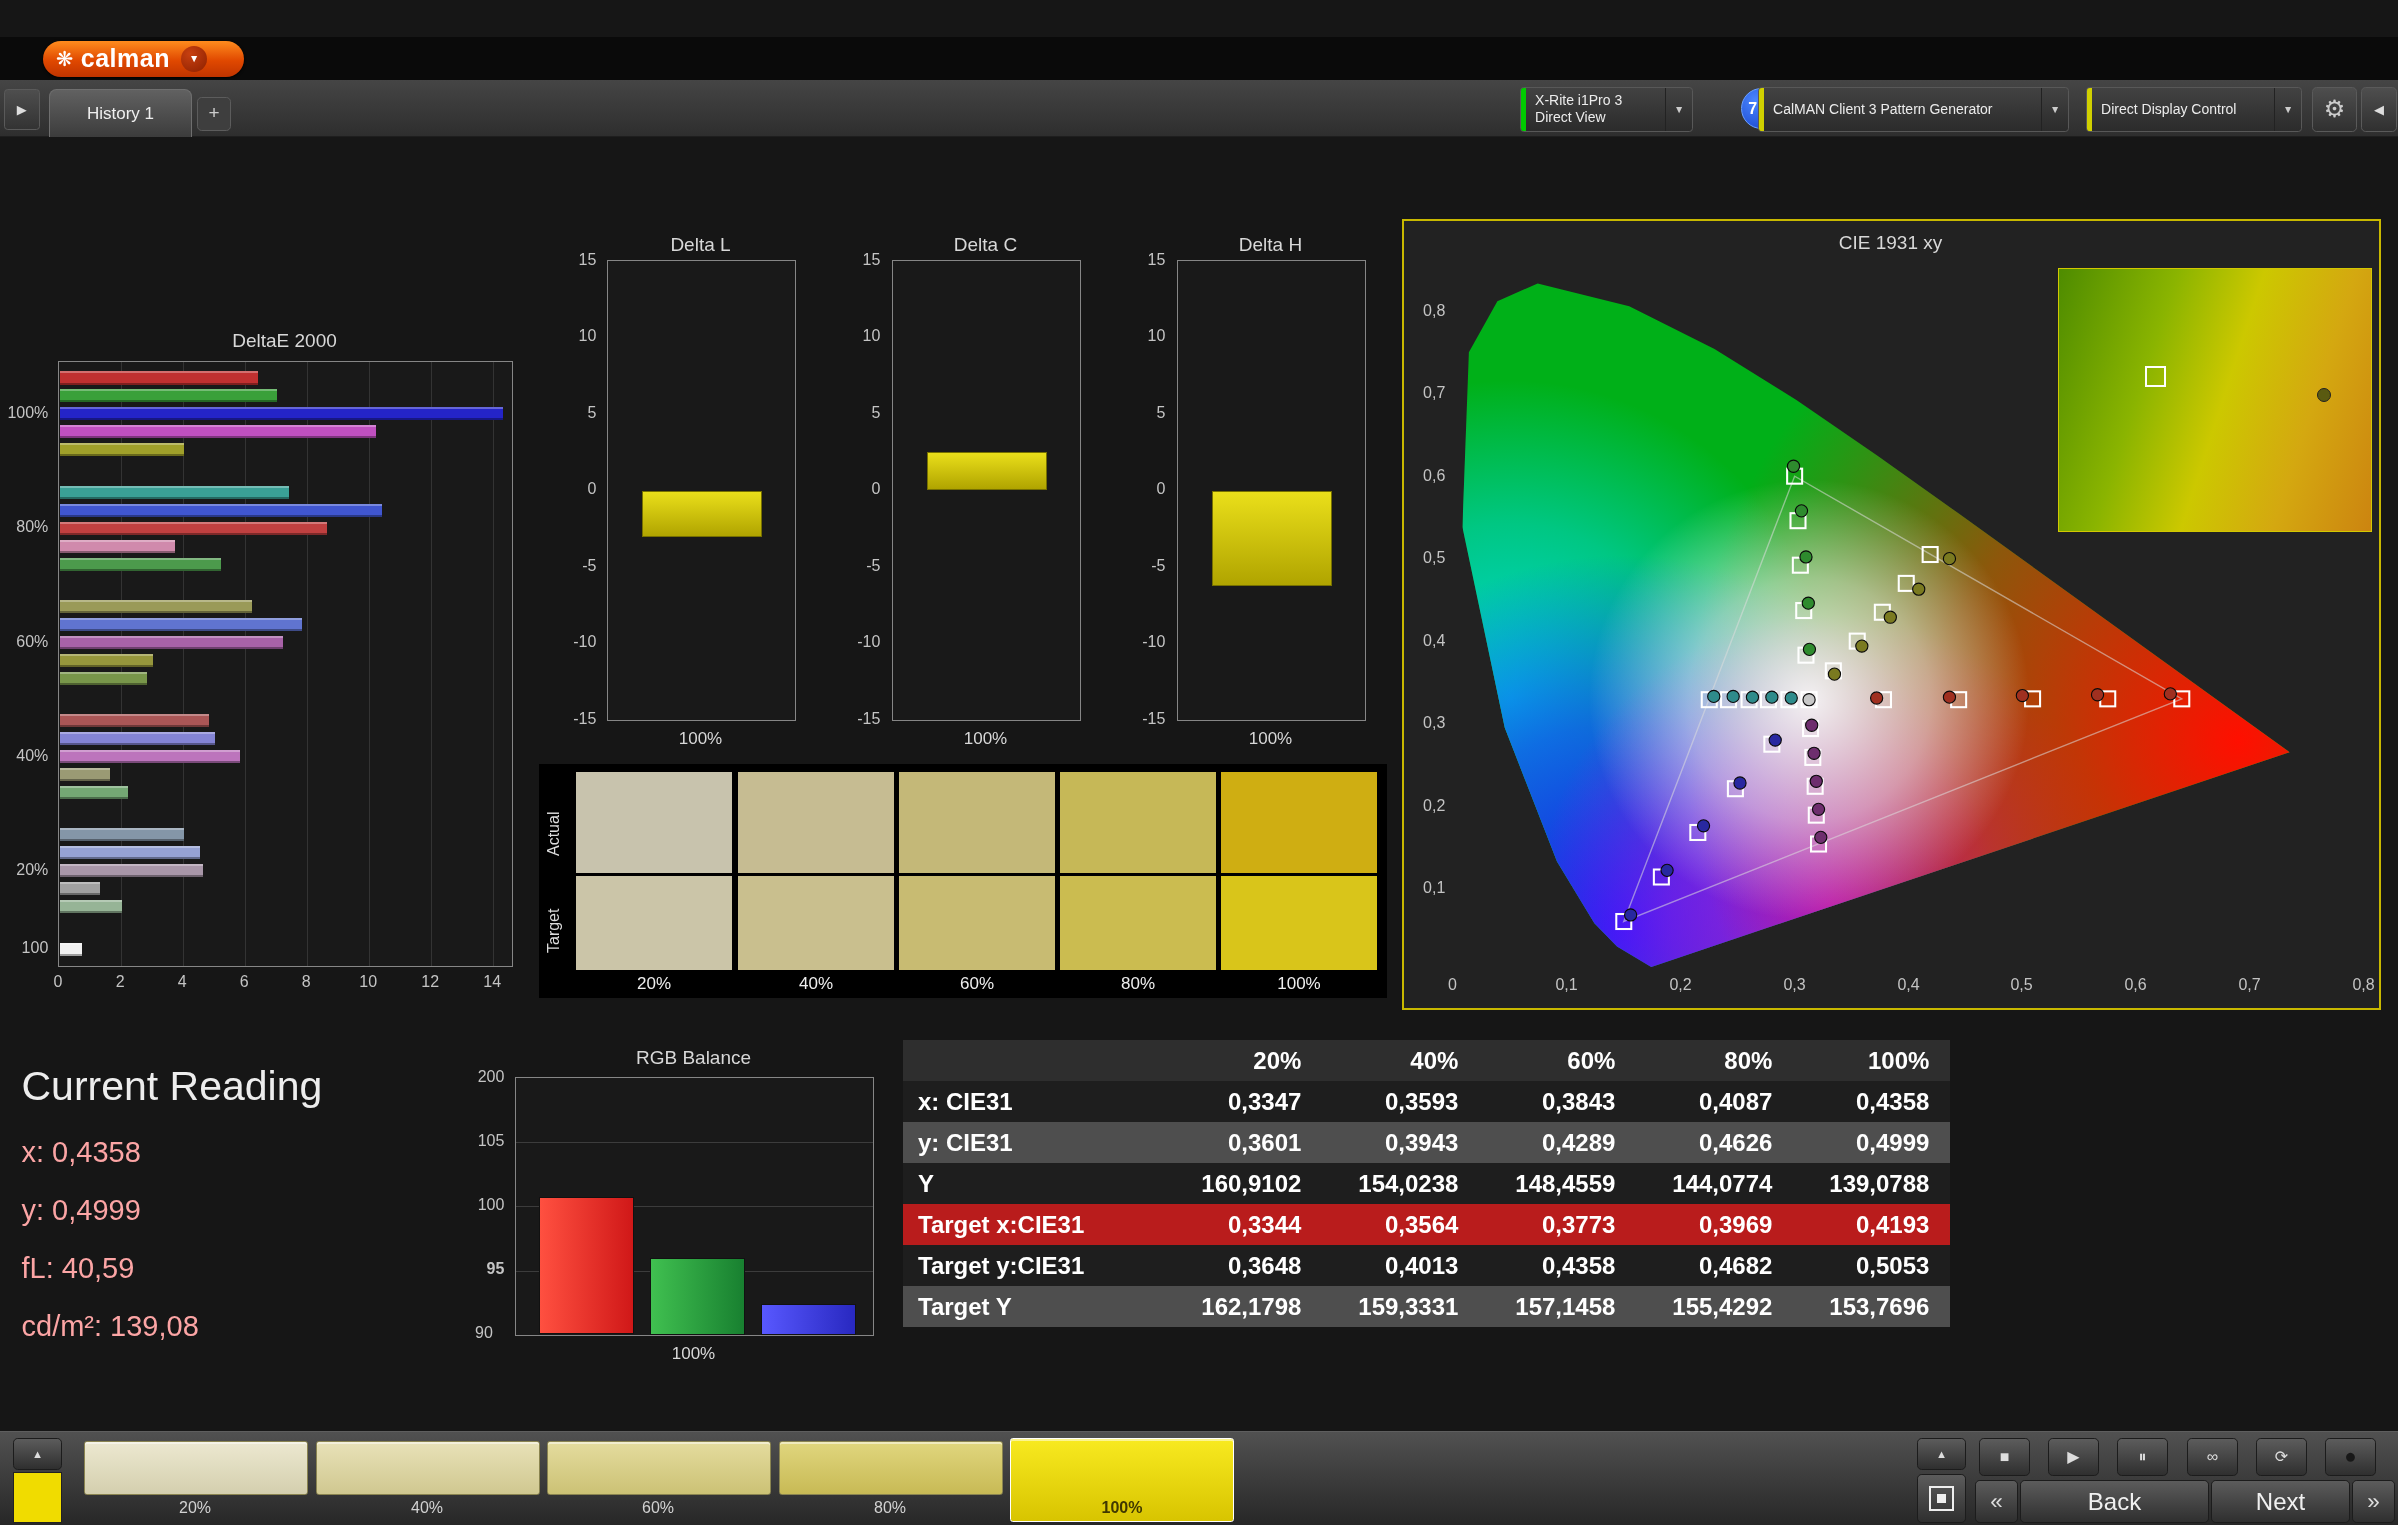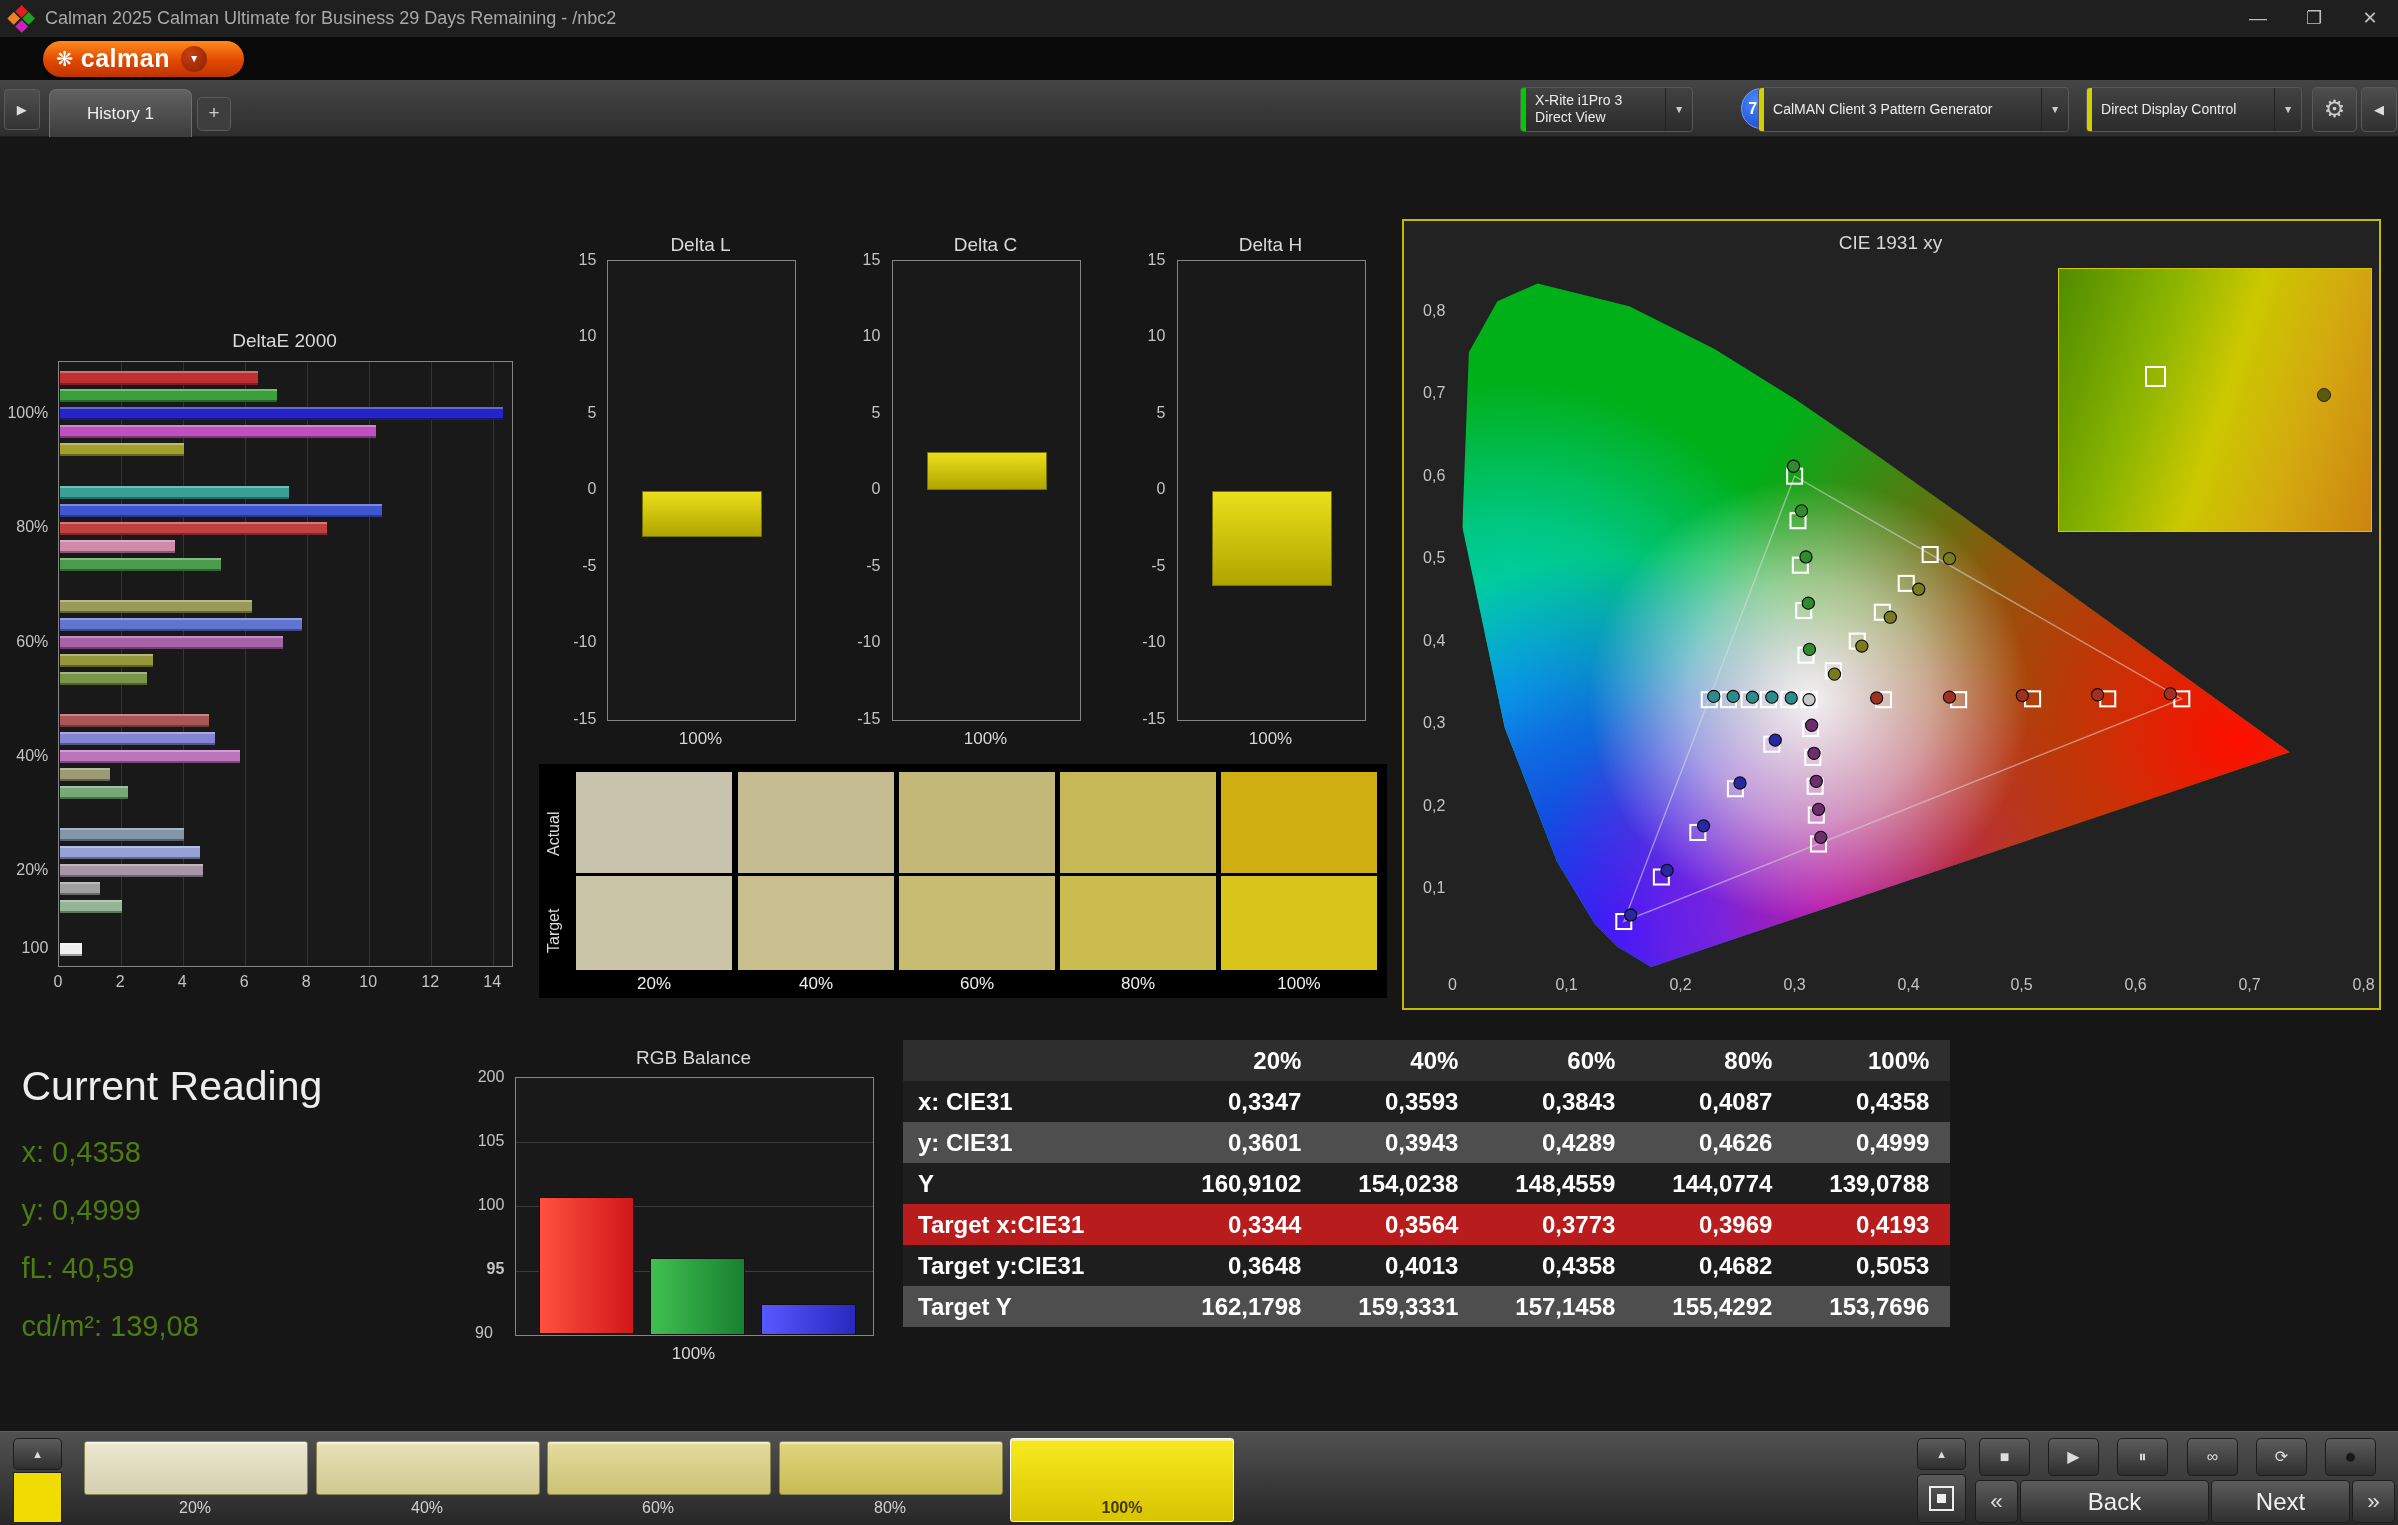--- a/index.html
+++ b/index.html
@@ -52,51 +52,39 @@
   .ybar{position:absolute;background:linear-gradient(180deg,#eadf1a,#b0a400);border:0.9px solid #767000;box-sizing:border-box;}
   
   #swatch-strip{left:539px;top:764px;width:848px;height:234px;background:#000;}
   .rotlabel{position:absolute;color:#ddd;font-size:16px;writing-mode:vertical-rl;transform:rotate(180deg);text-align:center;}
   
   #cie-panel{left:1402px;top:219px;width:979px;height:791px;background:#222;border:2.8px solid #c8b800;box-sizing:border-box;}
   #cie-inset{position:absolute;left:654px;top:47px;width:314px;height:264px;border:1.9px solid #d2c800;box-sizing:border-box;
      background:linear-gradient(108deg,#4e8c00 0%,#8ab400 30%,#ccc800 52%,#d4a810 75%,#cc8410 100%);}
   
   #cr-heading{left:21.5px;top:1063px;font-size:41px;color:#ededed;}
-  .cr-line{position:absolute;left:21.5px;font-size:29px;color:#4d7c0f;}
+  .cr-line{position:absolute;left:21.5px;font-size:29px;color:#fca5a5;}
   
   #value-table{left:903px;top:1040px;width:1047px;}
   .trow{display:grid;grid-template-columns:262px repeat(5,1fr);height:41px;line-height:41px;font-size:24px;font-weight:bold;color:#fff;}
   .trow .lab{padding-left:15px;text-align:left;}
   .trow .val{text-align:right;padding-right:20.6px;}
   
   #bottom-bar{left:0;top:1431px;width:2399px;height:95px;background:linear-gradient(180deg,#515151,#262626);border-top:0.9px solid #5e5e5e;}
   .bbtn{position:absolute;background:linear-gradient(180deg,#5c5c5c,#2f2f2f);border:0.9px solid #1c1c1c;border-radius:4.7px;color:#ddd;
      display:flex;align-items:center;justify-content:center;}
   .ptile{position:absolute;border:0.9px solid #8a8450;border-radius:2.8px;box-shadow:inset 0 1.9px 0 rgba(255,255,255,.5);}
   .ptlabel{position:absolute;font-size:16px;color:#d2d2d2;text-align:center;}
   #nav-back,#nav-next{font-size:24px;color:#f0f0f0;}
 </style>
 </head>
 <body>
 
 <div id="root">
 
-  <div id="title-bar" class="abs">
-    <div id="app-icon" class="abs">
-      <i style="left:7.5px;top:0;background:#e02020"></i>
-      <i style="left:0;top:7.5px;background:#f08020"></i>
-      <i style="left:15px;top:7.5px;background:#20a020"></i>
-      <i style="left:7.5px;top:15px;background:#d020c0"></i>
-    </div>
-    <span id="window-title" class="abs">Calman 2025 Calman Ultimate for Business 29 Days Remaining   - /nbc2</span>
-    <span class="winbtn abs" style="left:2230px">—</span>
-    <span class="winbtn abs" style="left:2286px">❐</span>
-    <span class="winbtn abs" style="left:2342px">✕</span>
-  </div>
 
   <div id="logo-bar" class="abs">
     <div id="logo-pill" class="abs">
       <span id="logo-flower">❋</span>
       <span id="logo-text">calman</span>
       <span id="logo-dd">▼</span>
     </div>
     <div id="rainbow" class="abs"></div>
   </div>
 

